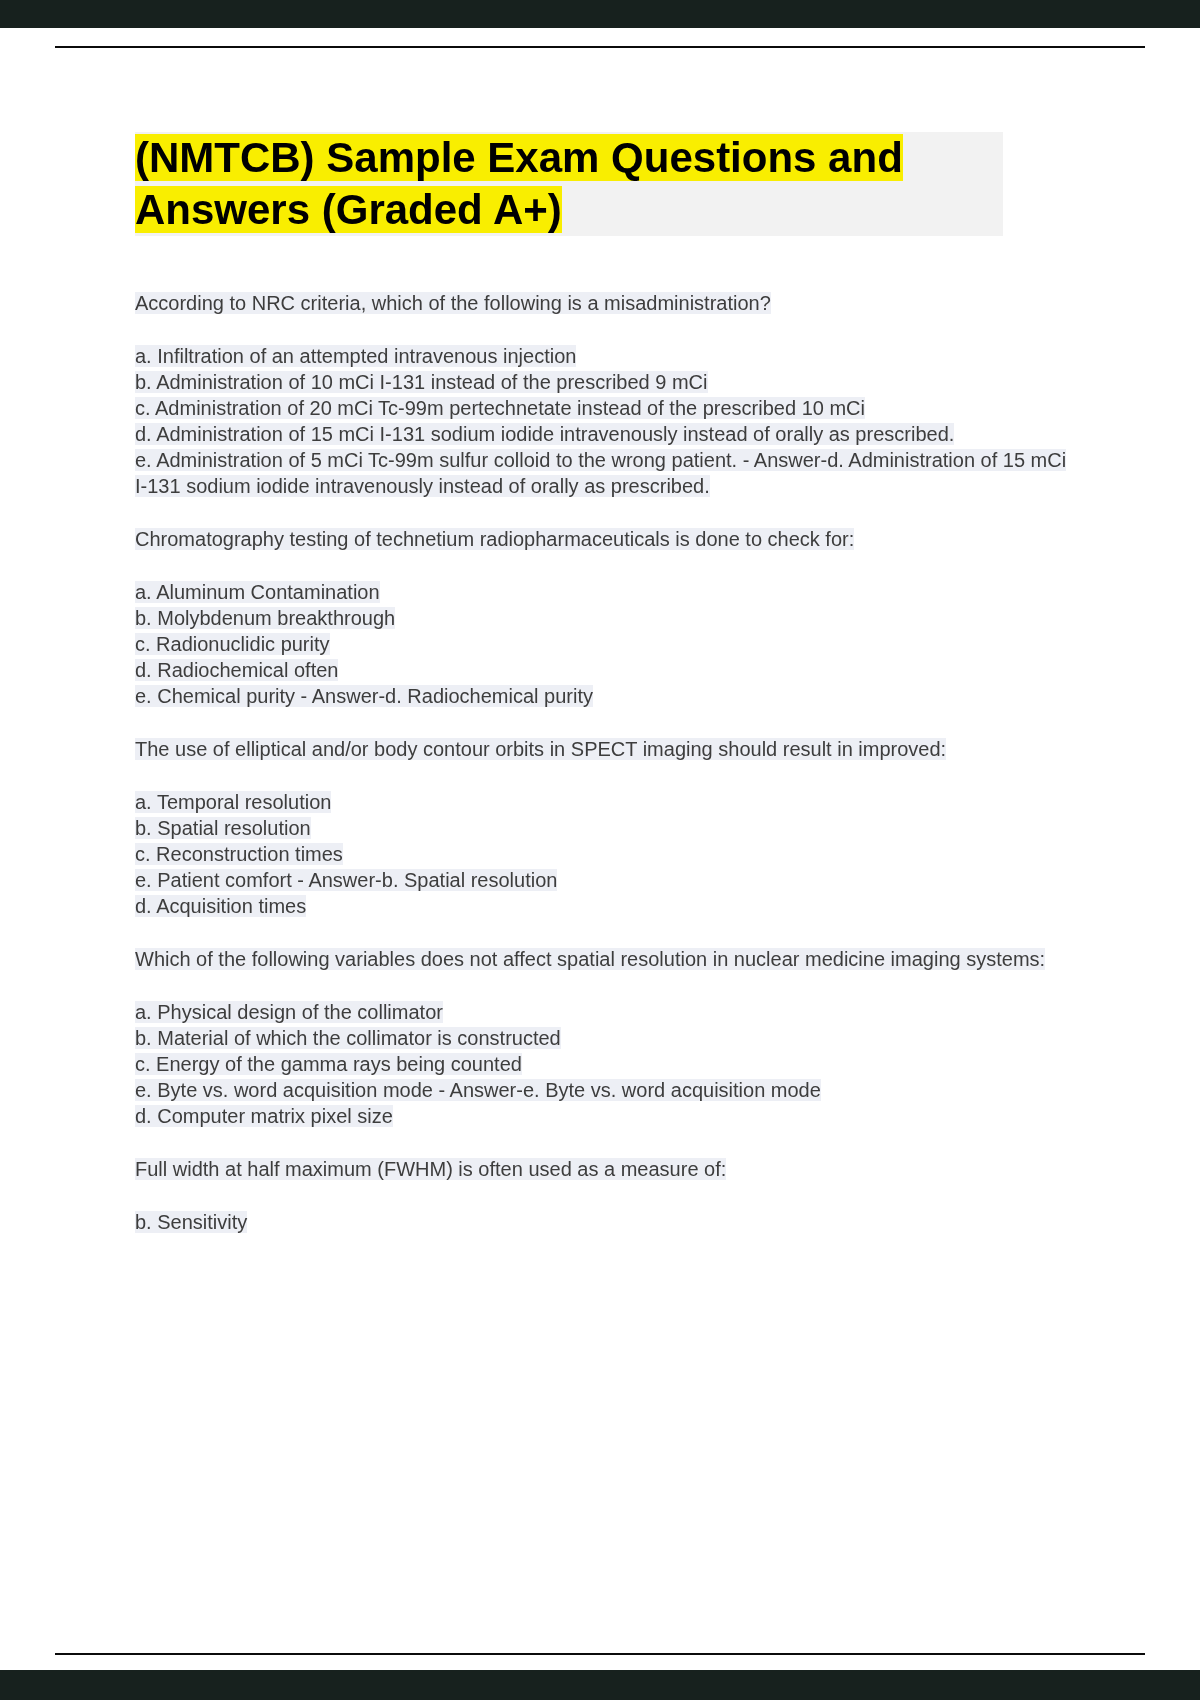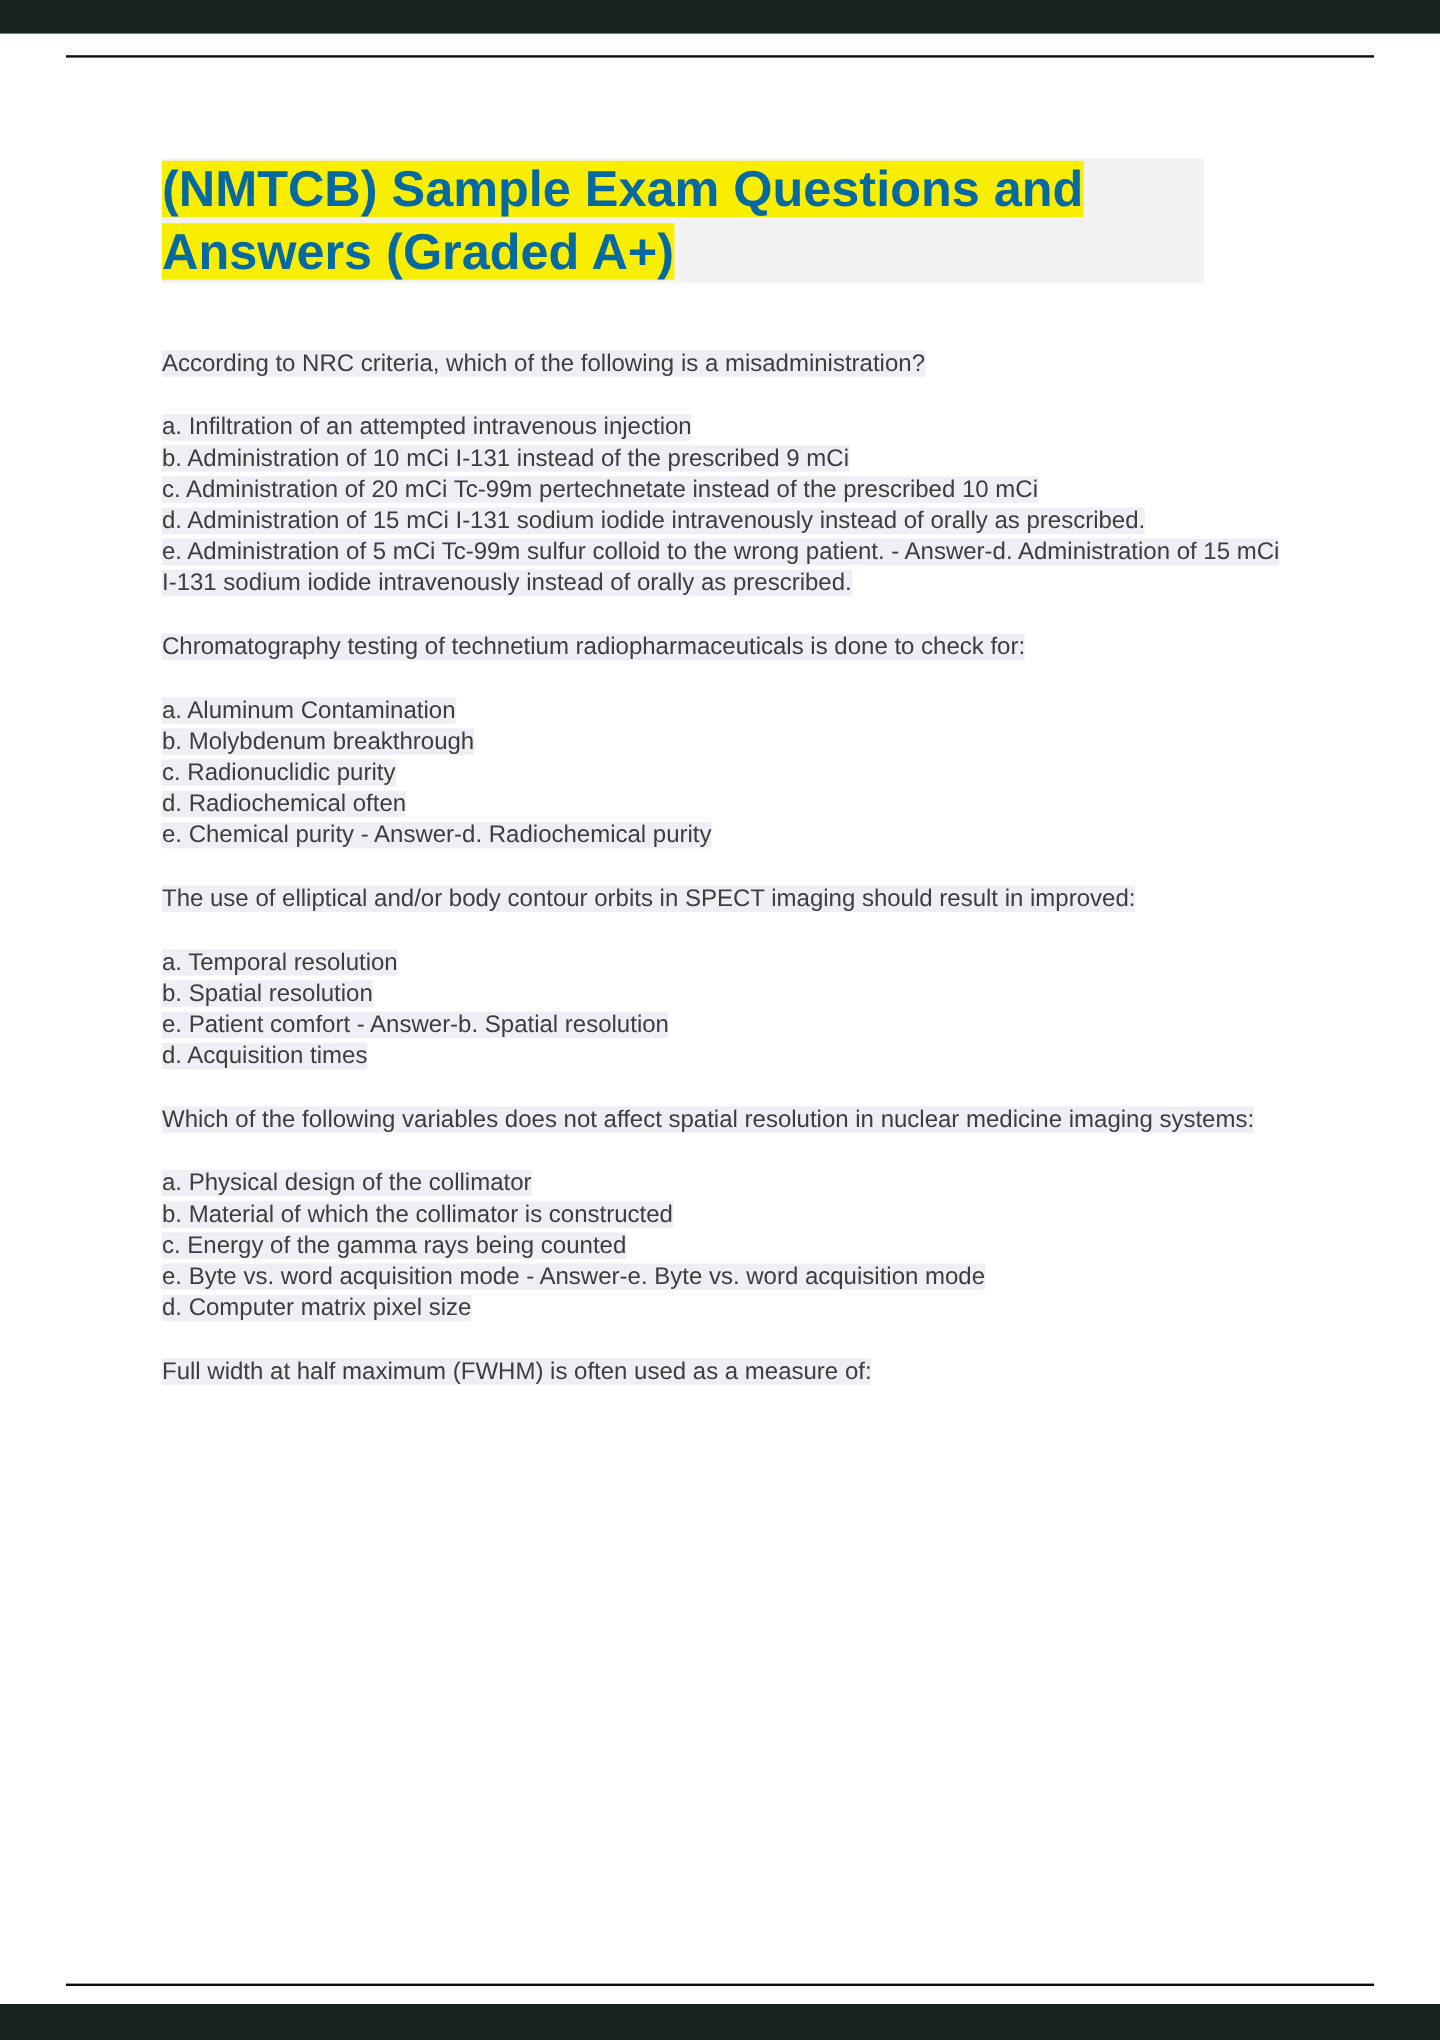--- a/index.html
+++ b/index.html
@@ -49,21 +49,21 @@
 
   .title-block {
     background: #f2f2f2;
     width: 868px;
     margin-bottom: 54px;
   }
   .title-block h1 {
     font-size: 42px;
     line-height: 52px;
     font-weight: bold;
-    color: #0369a1;
+    color: #000000;
   }
   .hl-yellow {
     background: #f9ee00;
     -webkit-box-decoration-break: clone;
     box-decoration-break: clone;
   }
 
   .qa { margin: 0; }
   .line {
     font-size: 20px;
@@ -111,39 +111,41 @@
         <p class="line"><span class="hl">d. Radiochemical often</span></p>
         <p class="line"><span class="hl">e. Chemical purity - Answer-d. Radiochemical purity</span></p>
       </div>
     </section>
 
     <section class="qa">
       <p class="line question"><span class="hl">The use of elliptical and/or body contour orbits in SPECT imaging should result in improved:</span></p>
       <div class="options">
         <p class="line"><span class="hl">a. Temporal resolution</span></p>
         <p class="line"><span class="hl">b. Spatial resolution</span></p>
+        <p class="line"><span class="hl">c. Reconstruction times</span></p>
         <p class="line"><span class="hl">e. Patient comfort - Answer-b. Spatial resolution</span></p>
         <p class="line"><span class="hl">d. Acquisition times</span></p>
       </div>
     </section>
 
     <section class="qa">
       <p class="line question"><span class="hl">Which of the following variables does not affect spatial resolution in nuclear medicine imaging systems:</span></p>
       <div class="options">
         <p class="line"><span class="hl">a. Physical design of the collimator</span></p>
         <p class="line"><span class="hl">b. Material of which the collimator is constructed</span></p>
         <p class="line"><span class="hl">c. Energy of the gamma rays being counted</span></p>
         <p class="line"><span class="hl">e. Byte vs. word acquisition mode - Answer-e. Byte vs. word acquisition mode</span></p>
         <p class="line"><span class="hl">d. Computer matrix pixel size</span></p>
       </div>
     </section>
 
     <section class="qa">
       <p class="line question"><span class="hl">Full width at half maximum (FWHM) is often used as a measure of:</span></p>
       <div class="options">
+        <p class="line"><span class="hl">b. Sensitivity</span></p>
       </div>
     </section>
 
   </div>
 
   <hr class="rule bottom">
   <div class="bottom-bar"></div>
 
 </div>
 

